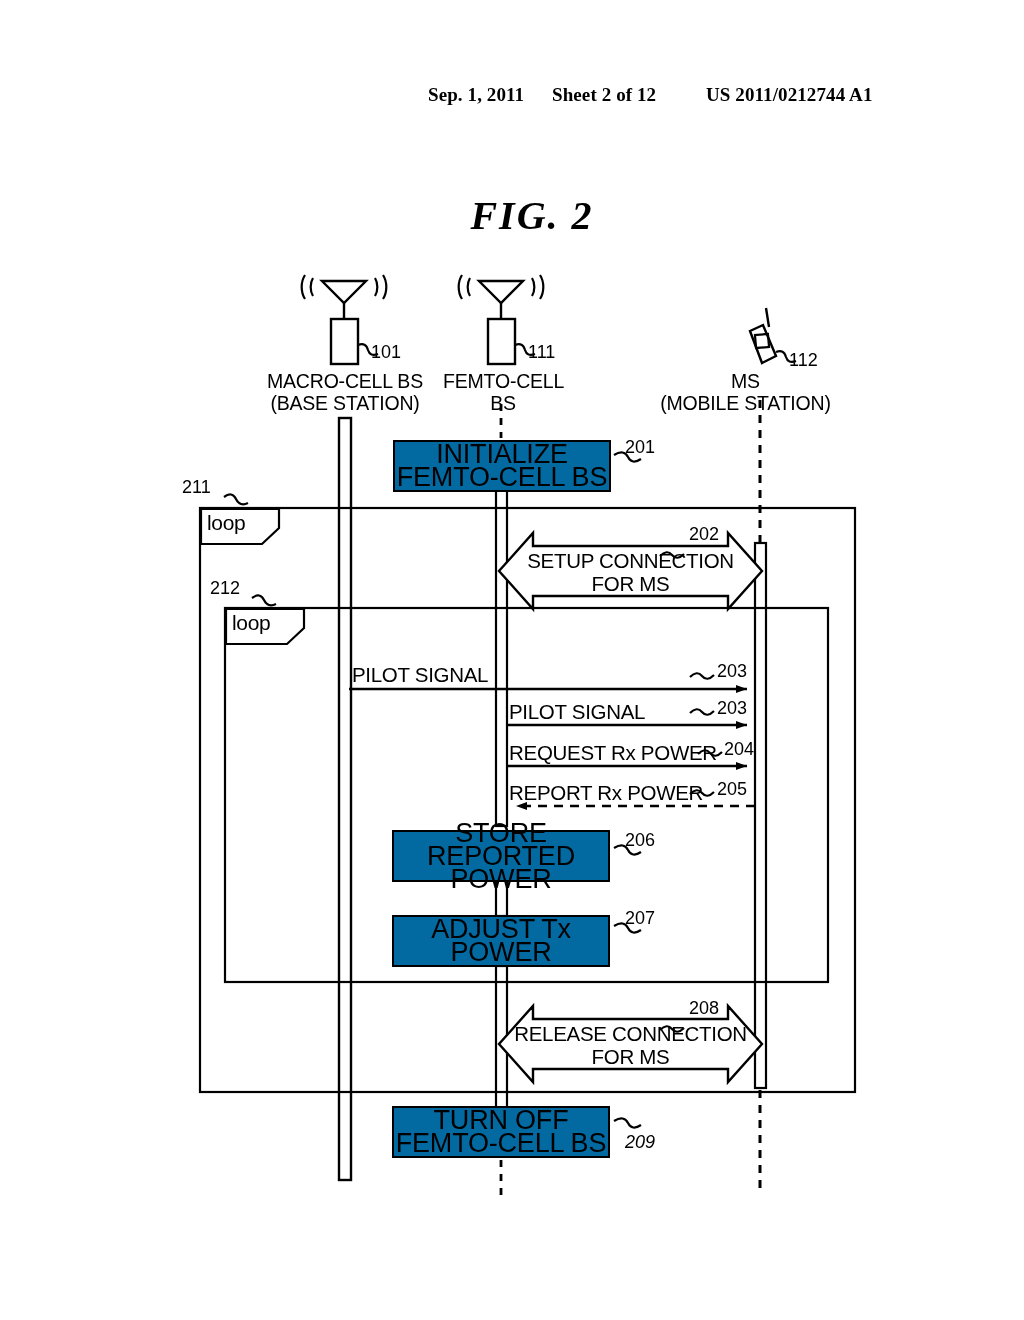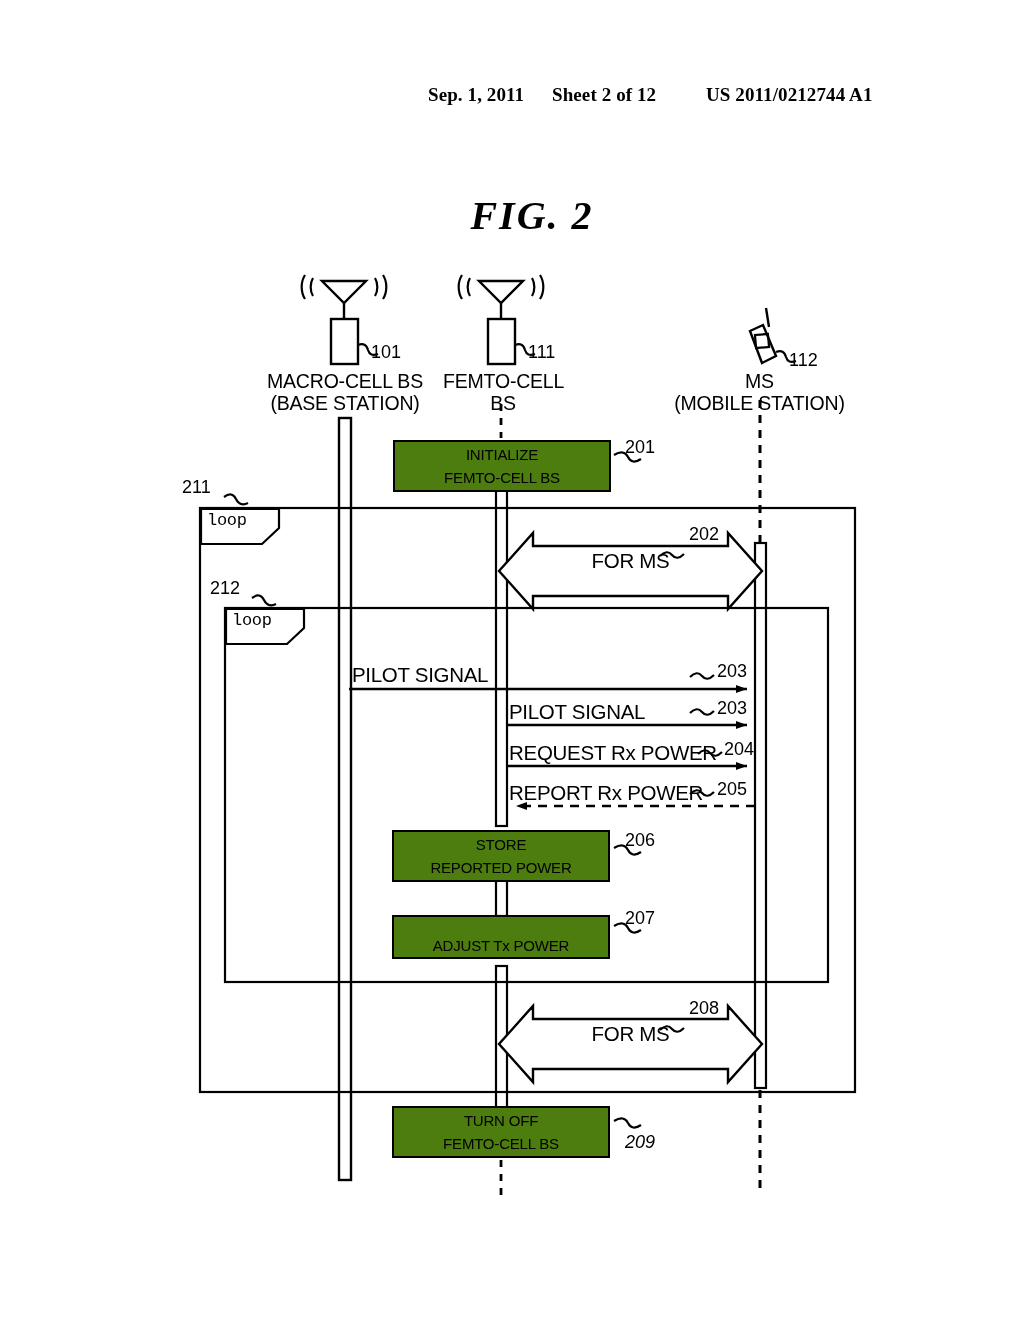--- a/index.html
+++ b/index.html
@@ -72,26 +72,26 @@
     left: 0;
     top: 0;
     width: 1024px;
     height: 1320px;
   }
 
   
   .pbox {
     position: absolute;
     border: 2.5px solid #000;
-    background: #4d7c0f;
+    background: #0369a1;
     display: flex;
     align-items: center;
     justify-content: center;
     text-align: center;
-    font-size: 15px;
+    font-size: 27px;
     line-height: 23px;
     letter-spacing: -0.2px;
     box-sizing: border-box;
   }
 
   
   .msg-text {
     position: absolute;
     font-size: 20.5px;
     line-height: 23px;
@@ -99,24 +99,23 @@
     white-space: nowrap;
     background: transparent;
   }
   .msg-center {
     text-align: center;
   }
 
   
   .loop-tag {
     position: absolute;
-    font-size: 17px;
+    font-size: 21px;
     letter-spacing: -0.3px;
     white-space: nowrap;
-    font-family: Liberation Mono, monospace;
   }
 </style>
 </head>
 <body>
 
 <div class="page-header">
   <span class="hdr-date">Sep. 1, 2011</span>
   <span class="hdr-sheet">Sheet 2 of 12</span>
   <span class="hdr-num">US 2011/0212744 A1</span>
 </div>
@@ -253,41 +252,42 @@
   <div>(BASE STATION)</div>
 </div>
 <div class="ref-num" style="left:371px; top:342px;">101</div>
 
 <div class="actor-label" style="left:443px; top:370px; width:120px;">
   <div>FEMTO-CELL</div>
   <div>BS</div>
 </div>
 <div class="ref-num" style="left:528px; top:342px;">111</div>
 
-<div class="actor-label" style="left:672px; top:370px; width:175px;">
+<div class="actor-label" style="left:658px; top:370px; width:175px;">
   <div>MS</div>
   <div>(MOBILE STATION)</div>
 </div>
 <div class="ref-num" style="left:789px; top:350px;">112</div>
 
 <div class="loop-tag" style="left:207px; top:511px;">loop</div>
 <div class="ref-num" style="left:182px; top:477px;">211</div>
 
 <div class="loop-tag" style="left:232px; top:611px;">loop</div>
 <div class="ref-num" style="left:210px; top:578px;">212</div>
 
 <div class="pbox" style="left:393px; top:440px; width:218px; height:52px;">
   <div>
     <div>INITIALIZE</div>
     <div>FEMTO-CELL BS</div>
   </div>
 </div>
 <div class="ref-num" style="left:625px; top:437px;">201</div>
 
 <div class="msg-text msg-center" style="left:508px; top:549px; width:245px;">
+  <div>SETUP CONNECTION</div>
   <div>FOR MS</div>
 </div>
 <div class="ref-num" style="left:689px; top:524px;">202</div>
 
 <div class="msg-text" style="left:352px; top:663px;">PILOT SIGNAL</div>
 <div class="ref-num" style="left:717px; top:661px;">203</div>
 
 <div class="msg-text" style="left:509px; top:700px;">PILOT SIGNAL</div>
 <div class="ref-num" style="left:717px; top:698px;">203</div>
 
@@ -298,28 +298,29 @@
 <div class="ref-num" style="left:717px; top:779px;">205</div>
 
 <div class="pbox" style="left:392px; top:830px; width:218px; height:52px;">
   <div>
     <div>STORE</div>
     <div>REPORTED POWER</div>
   </div>
 </div>
 <div class="ref-num" style="left:625px; top:830px;">206</div>
 
-<div class="pbox" style="left:392px; top:915px; width:218px; height:44px;align-items:flex-end;">
+<div class="pbox" style="left:392px; top:915px; width:218px; height:52px;">
   <div>
     <div>ADJUST Tx POWER</div>
   </div>
 </div>
 <div class="ref-num" style="left:625px; top:908px;">207</div>
 
 <div class="msg-text msg-center" style="left:508px; top:1022px; width:245px;">
+  <div>RELEASE CONNECTION</div>
   <div>FOR MS</div>
 </div>
 <div class="ref-num" style="left:689px; top:998px;">208</div>
 
 <div class="pbox" style="left:392px; top:1106px; width:218px; height:52px;">
   <div>
     <div>TURN OFF</div>
     <div>FEMTO-CELL BS</div>
   </div>
 </div>

